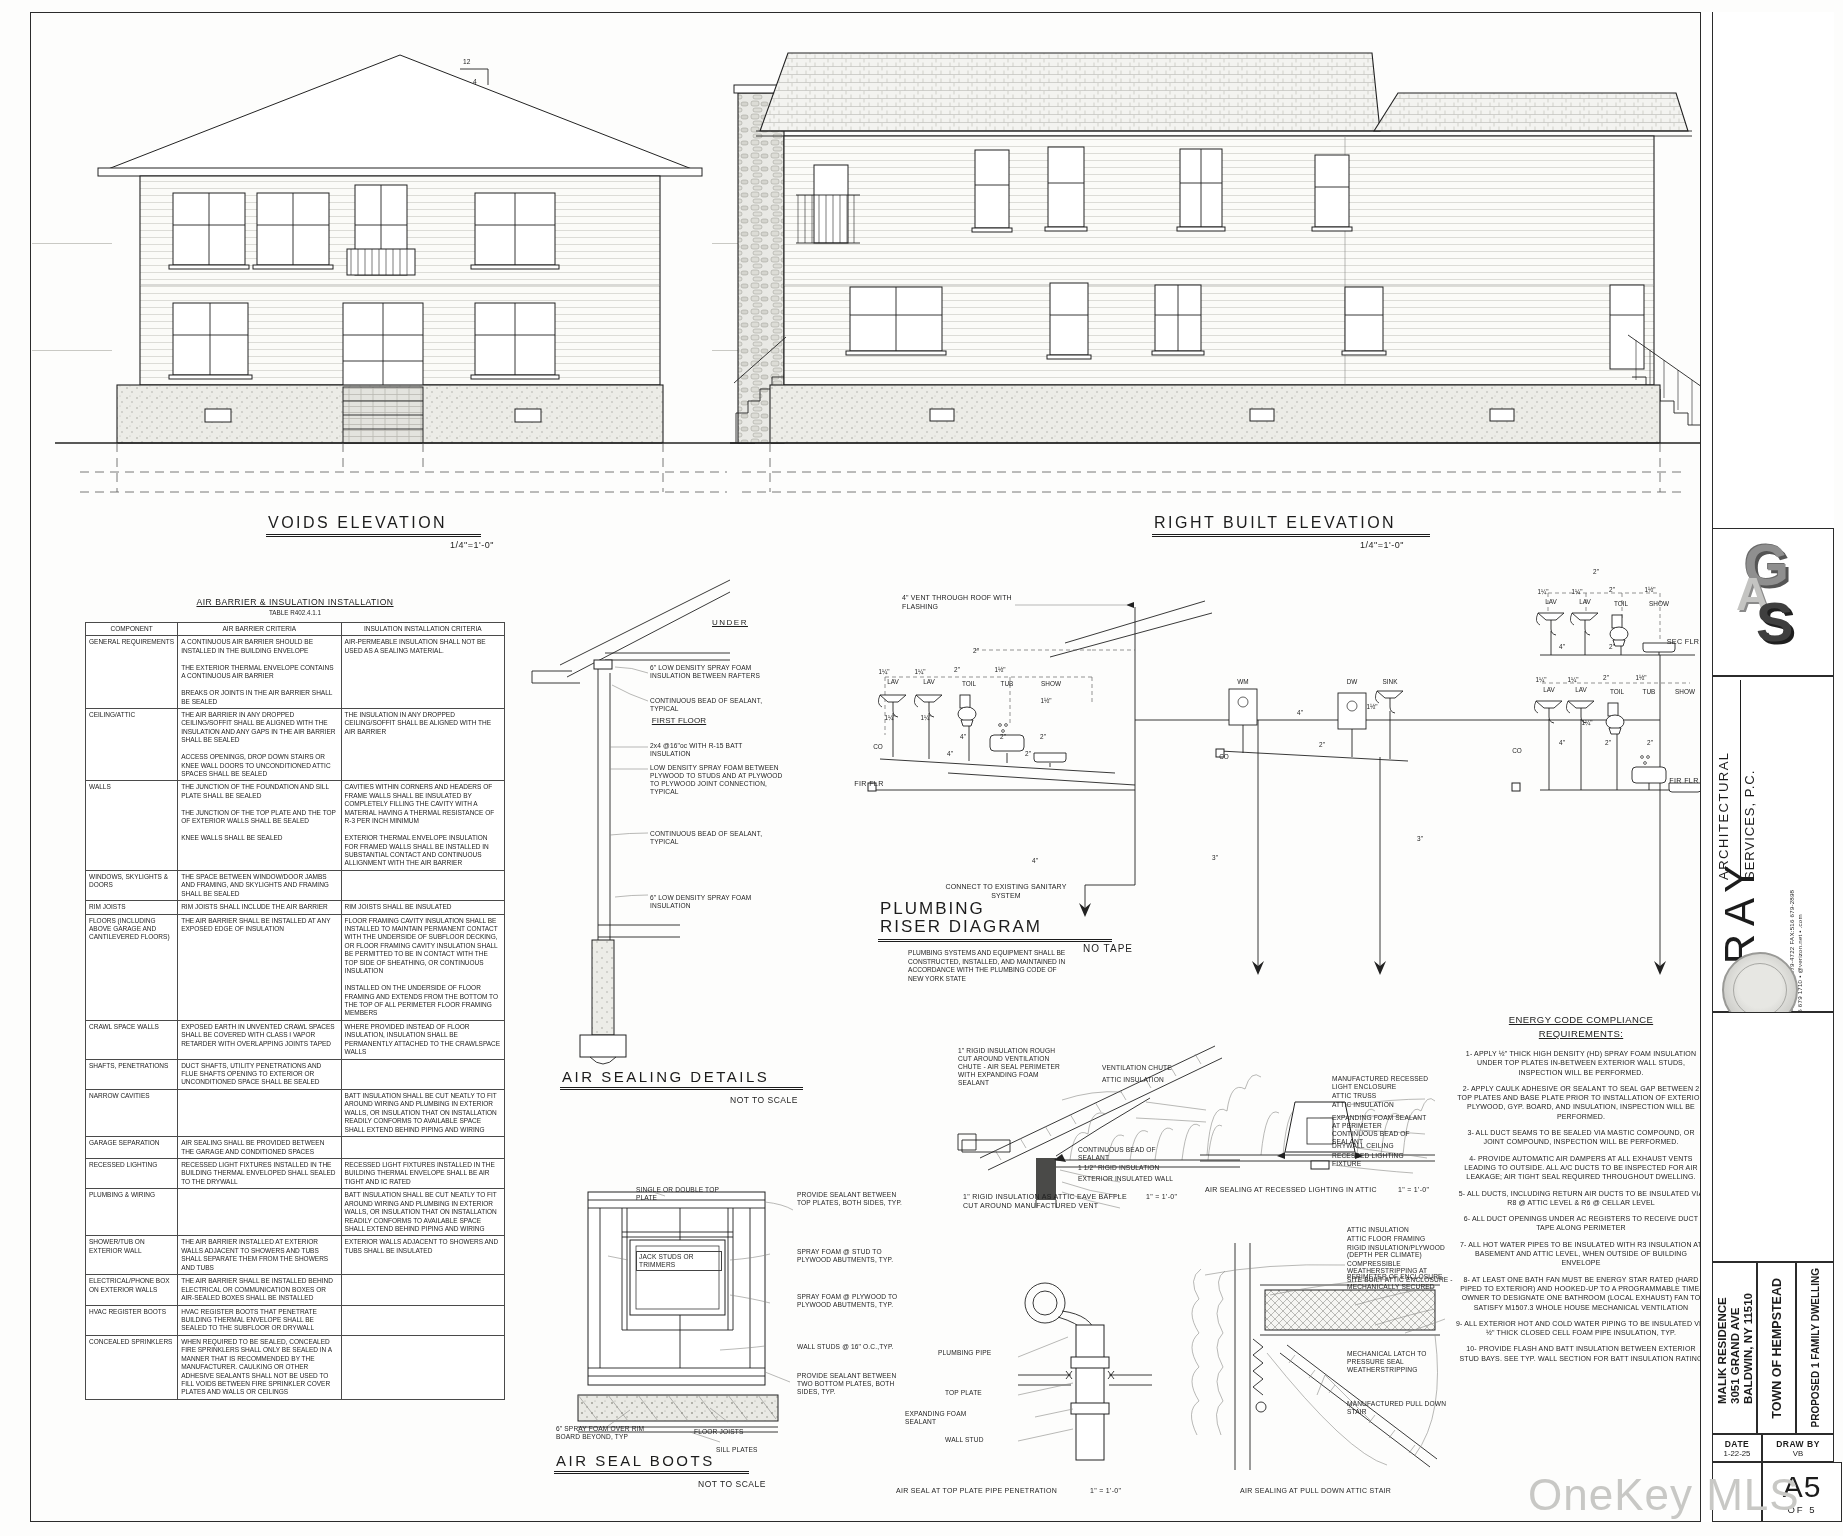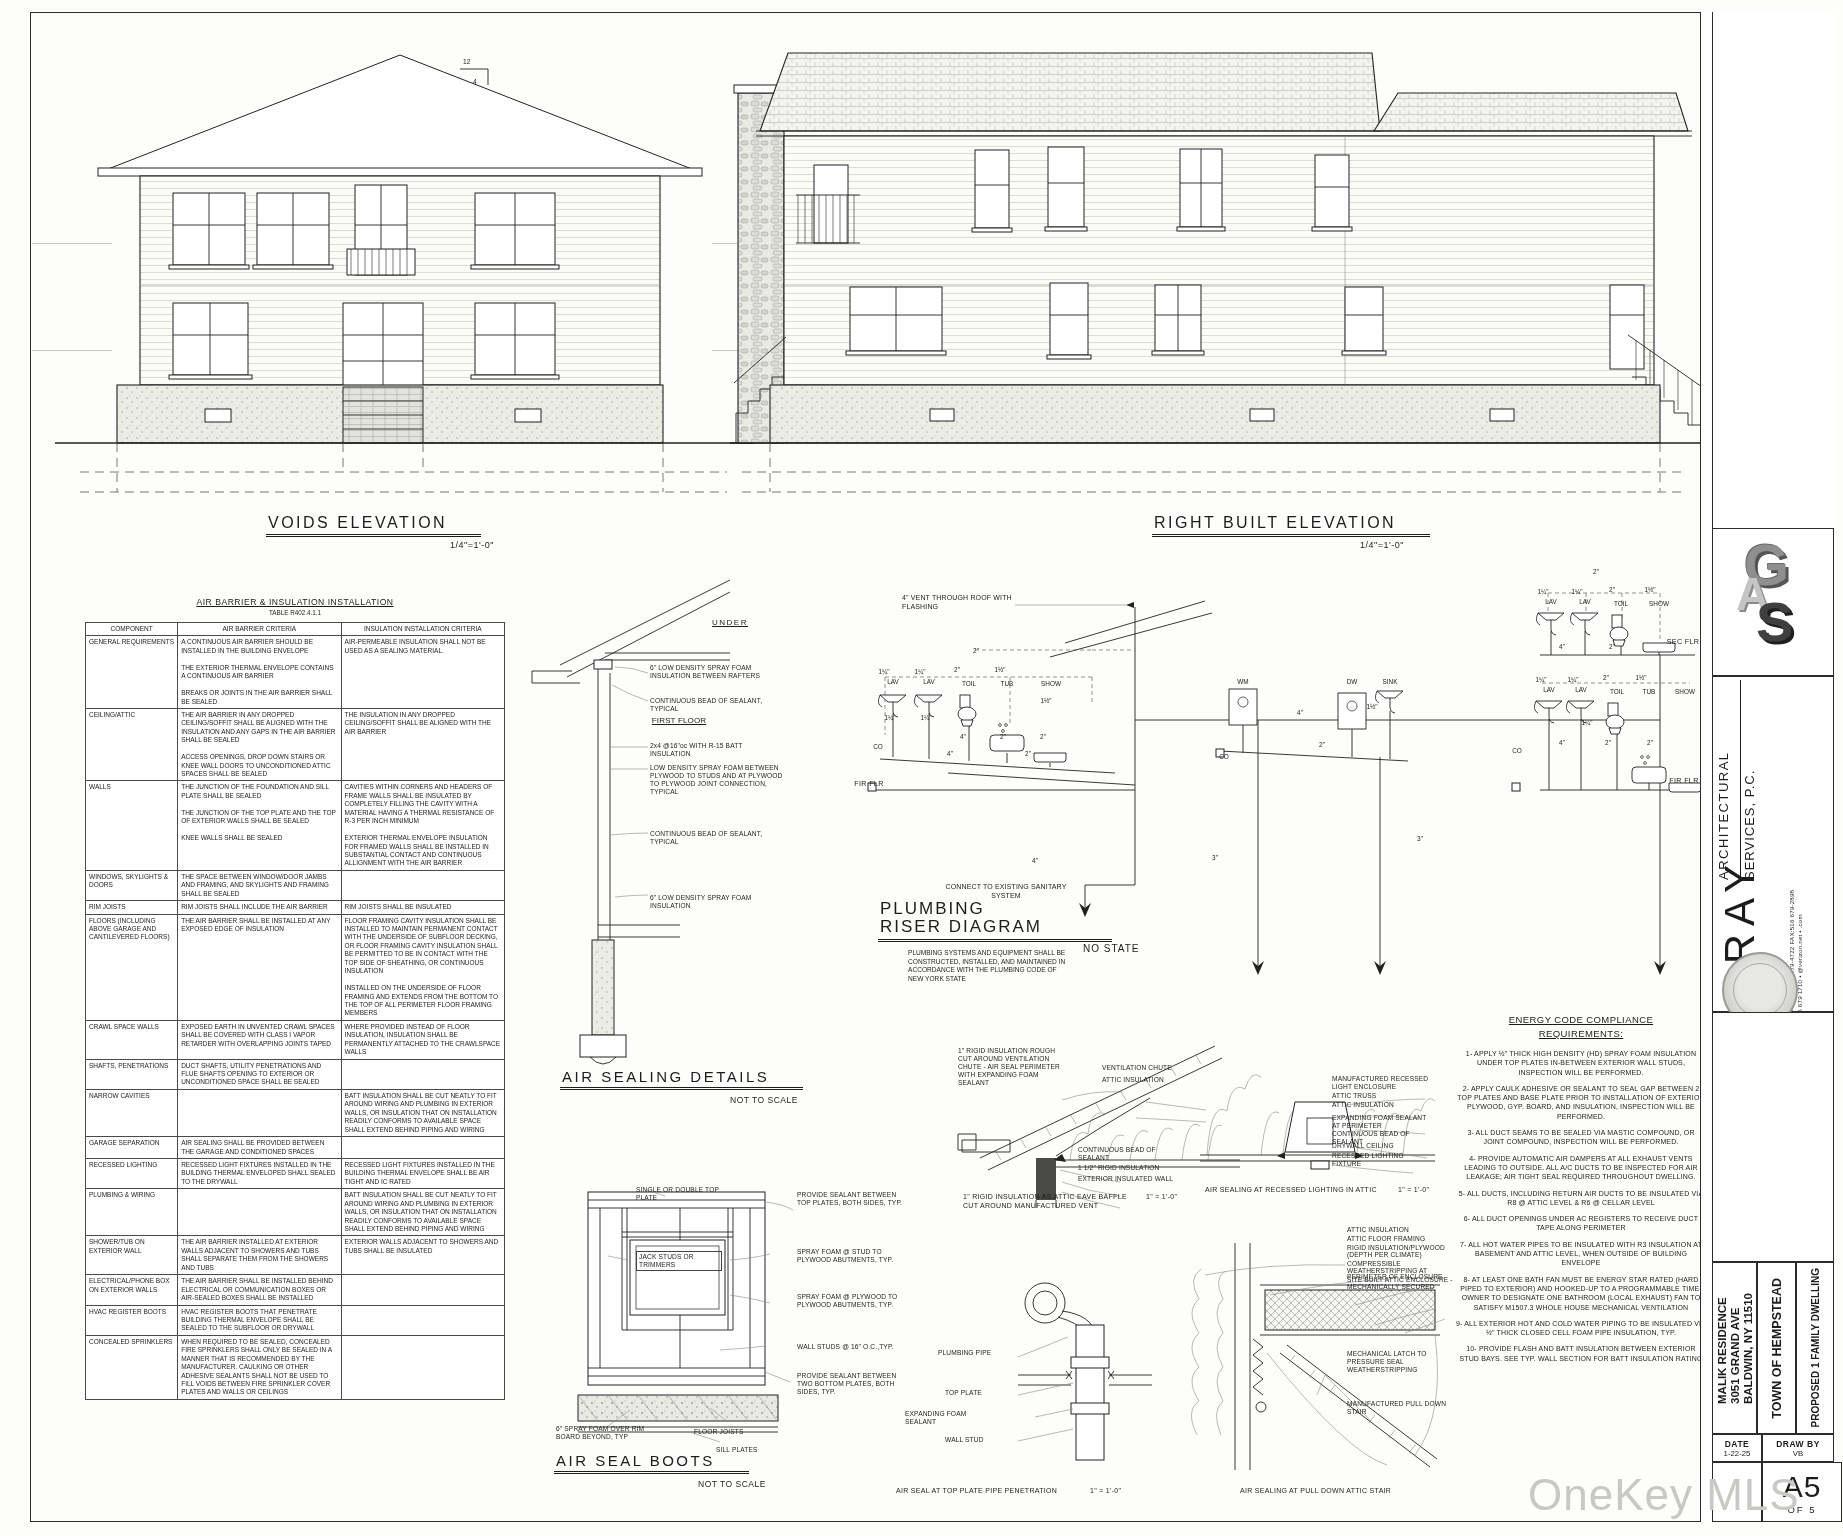--- a/index.html
+++ b/index.html
@@ -497,21 +497,21 @@
       <span class="pos" style="left: 1608px; top: 742px;">2"</span>
       <span class="pos" style="left: 1650px; top: 742px;">2"</span>
       <span class="pos" style="left: 1587px; top: 722px;">1¼"</span>
       <span class="pos pb" style="left: 1684px; top: 780px;">FIR FLR</span>
       <span class="pos" style="left: 1517px; top: 750px;">CO</span>
       <span class="pos" style="left: 1224px; top: 756px;">CO</span>
     </div>
   <div class="lbl" style="left:902px;top:594px;width:118px;font-size:7px">4" VENT THROUGH ROOF WITH FLASHING</div>
   <div class="lbl lbl-c" style="left:942px;top:883px;width:128px;font-size:7px">CONNECT TO EXISTING SANITARY SYSTEM</div>
   <div class="ptitle"><span>PLUMBING</span><br><span>RISER DIAGRAM</span></div>
-  <div class="dscale" style="left:1083px;top:943px;font-size:10px;letter-spacing:1px">NO STATE</div>
+  <div class="dscale" style="left:1083px;top:943px;font-size:10px;letter-spacing:1px">NO TAPE</div>
   <div class="riser-note">PLUMBING SYSTEMS AND EQUIPMENT SHALL BE CONSTRUCTED, INSTALLED, AND MAINTAINED IN ACCORDANCE WITH THE PLUMBING CODE OF NEW YORK STATE</div>
 
   <svg style="left:570px;top:1180px" width="220" height="260" viewBox="0 0 220 260">
     <defs>
       <pattern id="speck4" width="10" height="10" patternUnits="userSpaceOnUse">
           <rect width="10" height="10" fill="#e9e9e4"></rect>
           <circle cx="2" cy="3" r="0.9" fill="#97978f"></circle>
           <circle cx="7" cy="7" r="0.8" fill="#97978f"></circle>
           <circle cx="5" cy="1" r="0.6" fill="#aaaaa2"></circle>
         </pattern>

